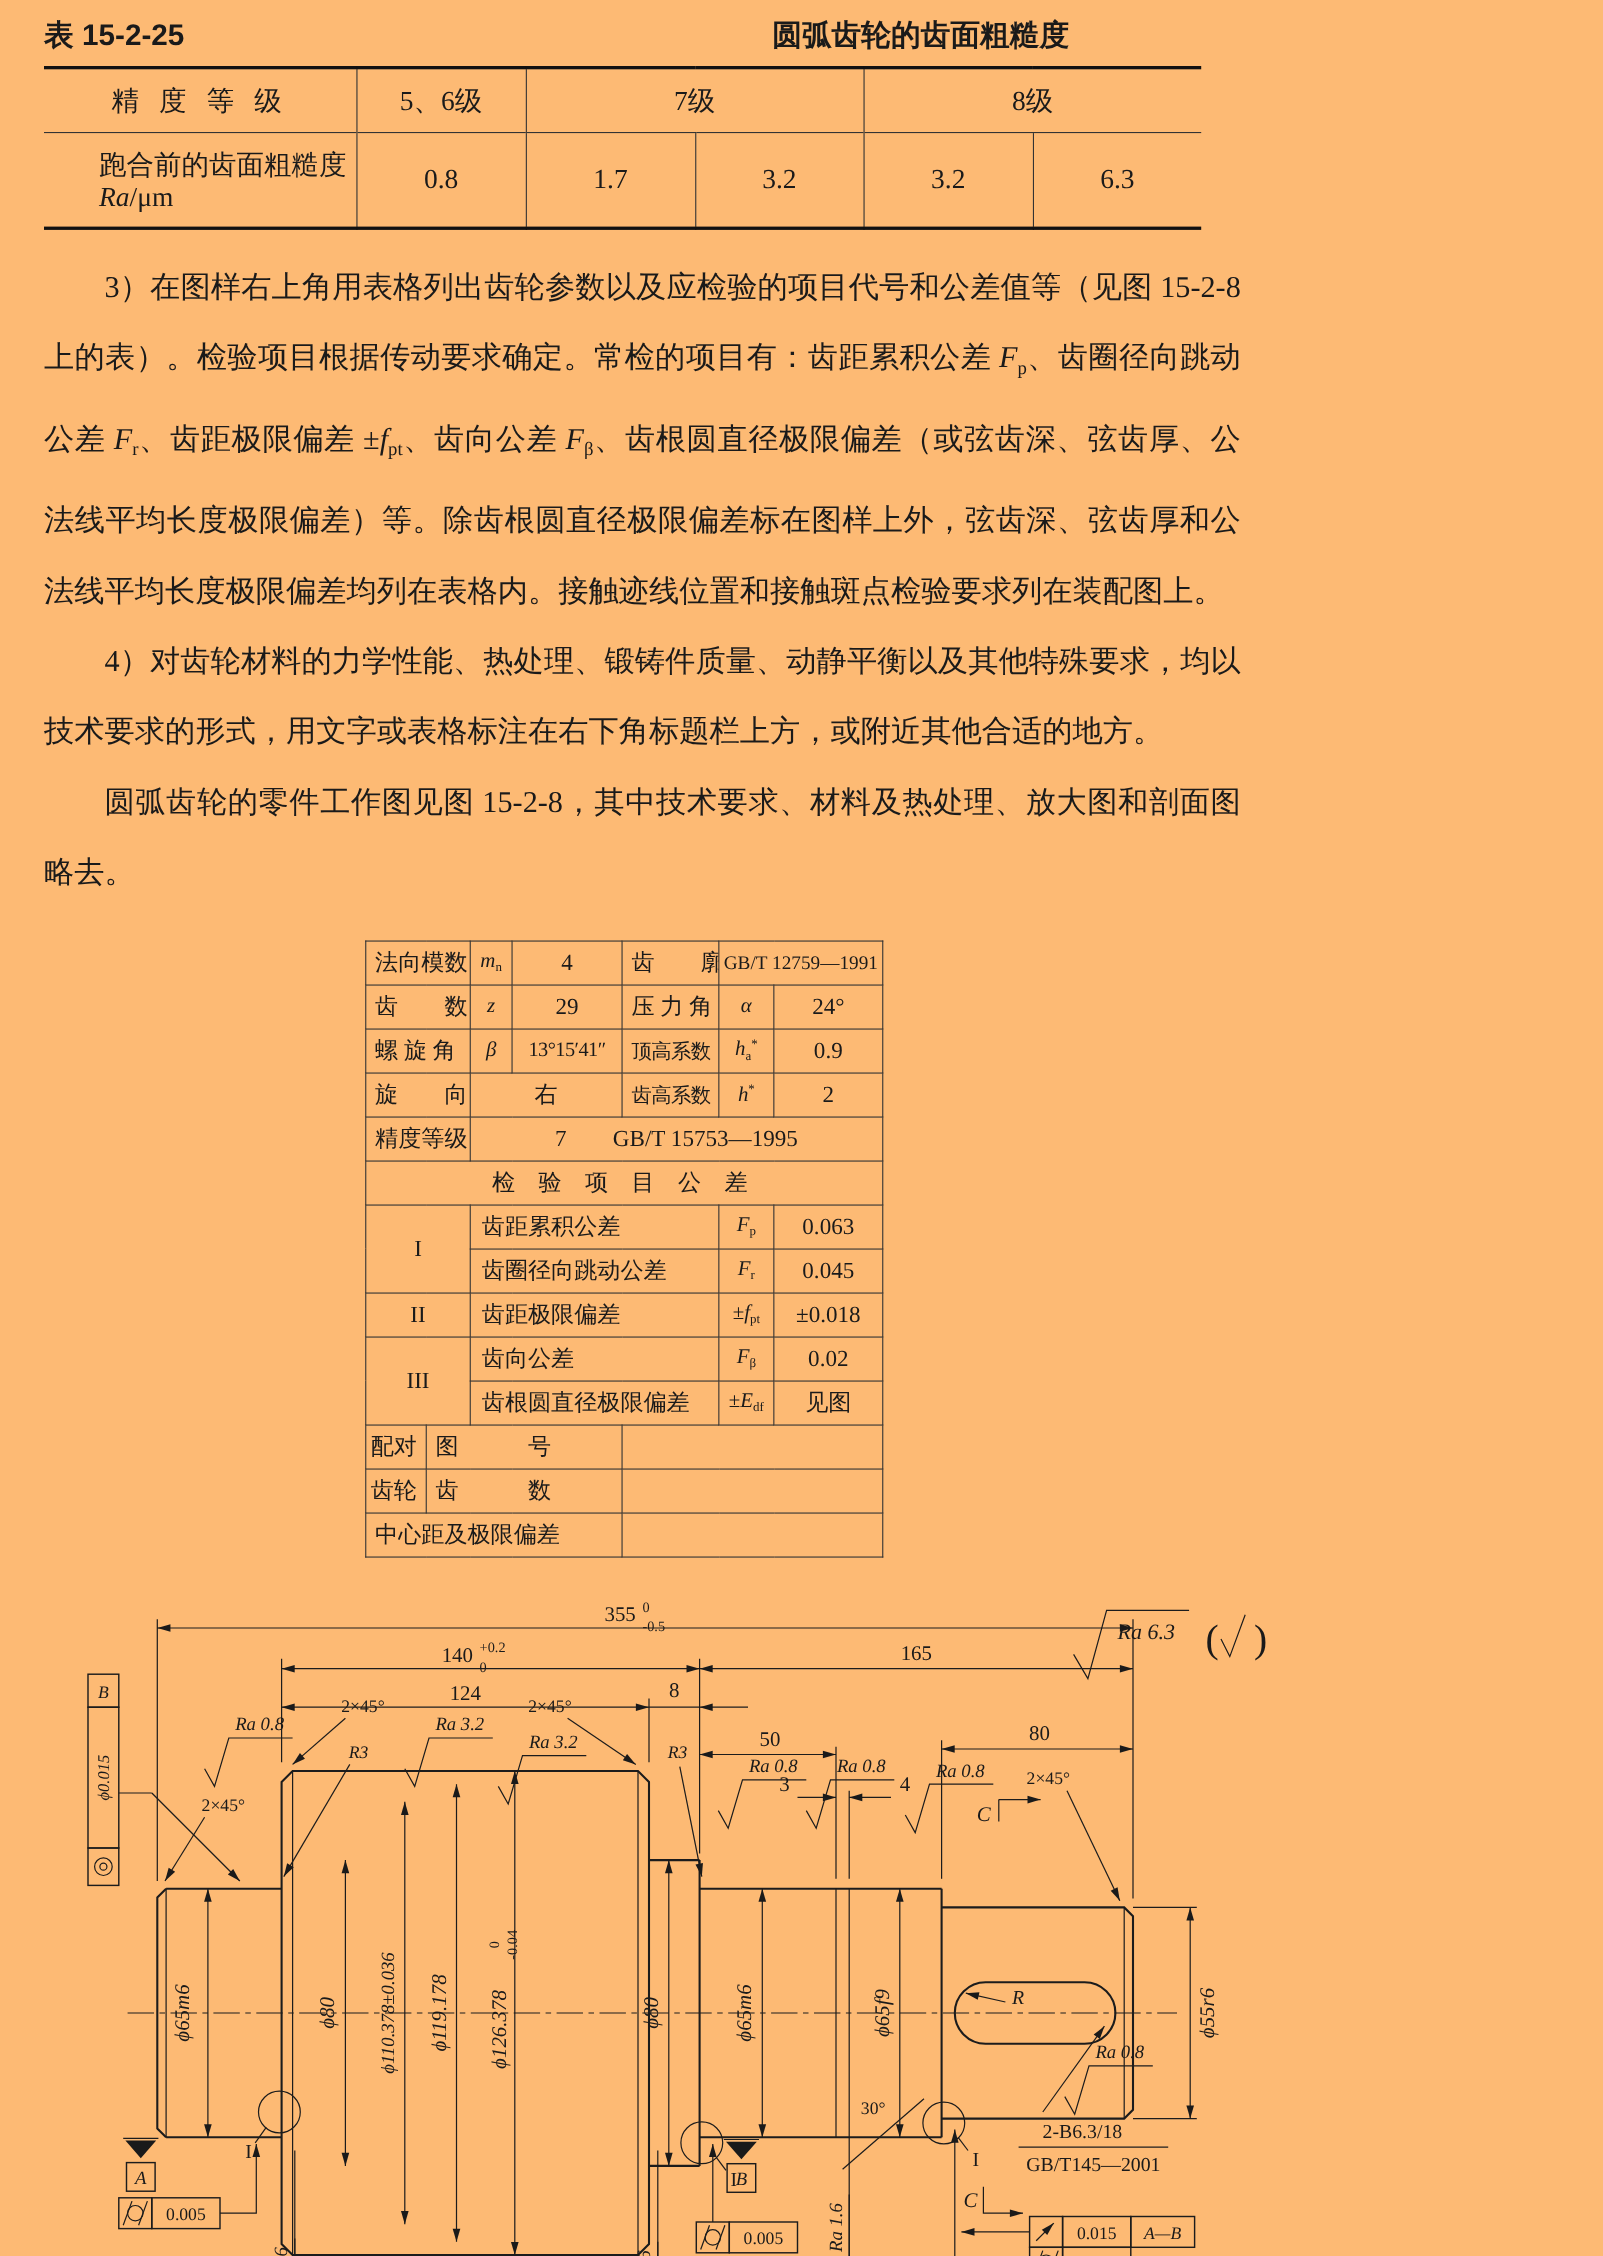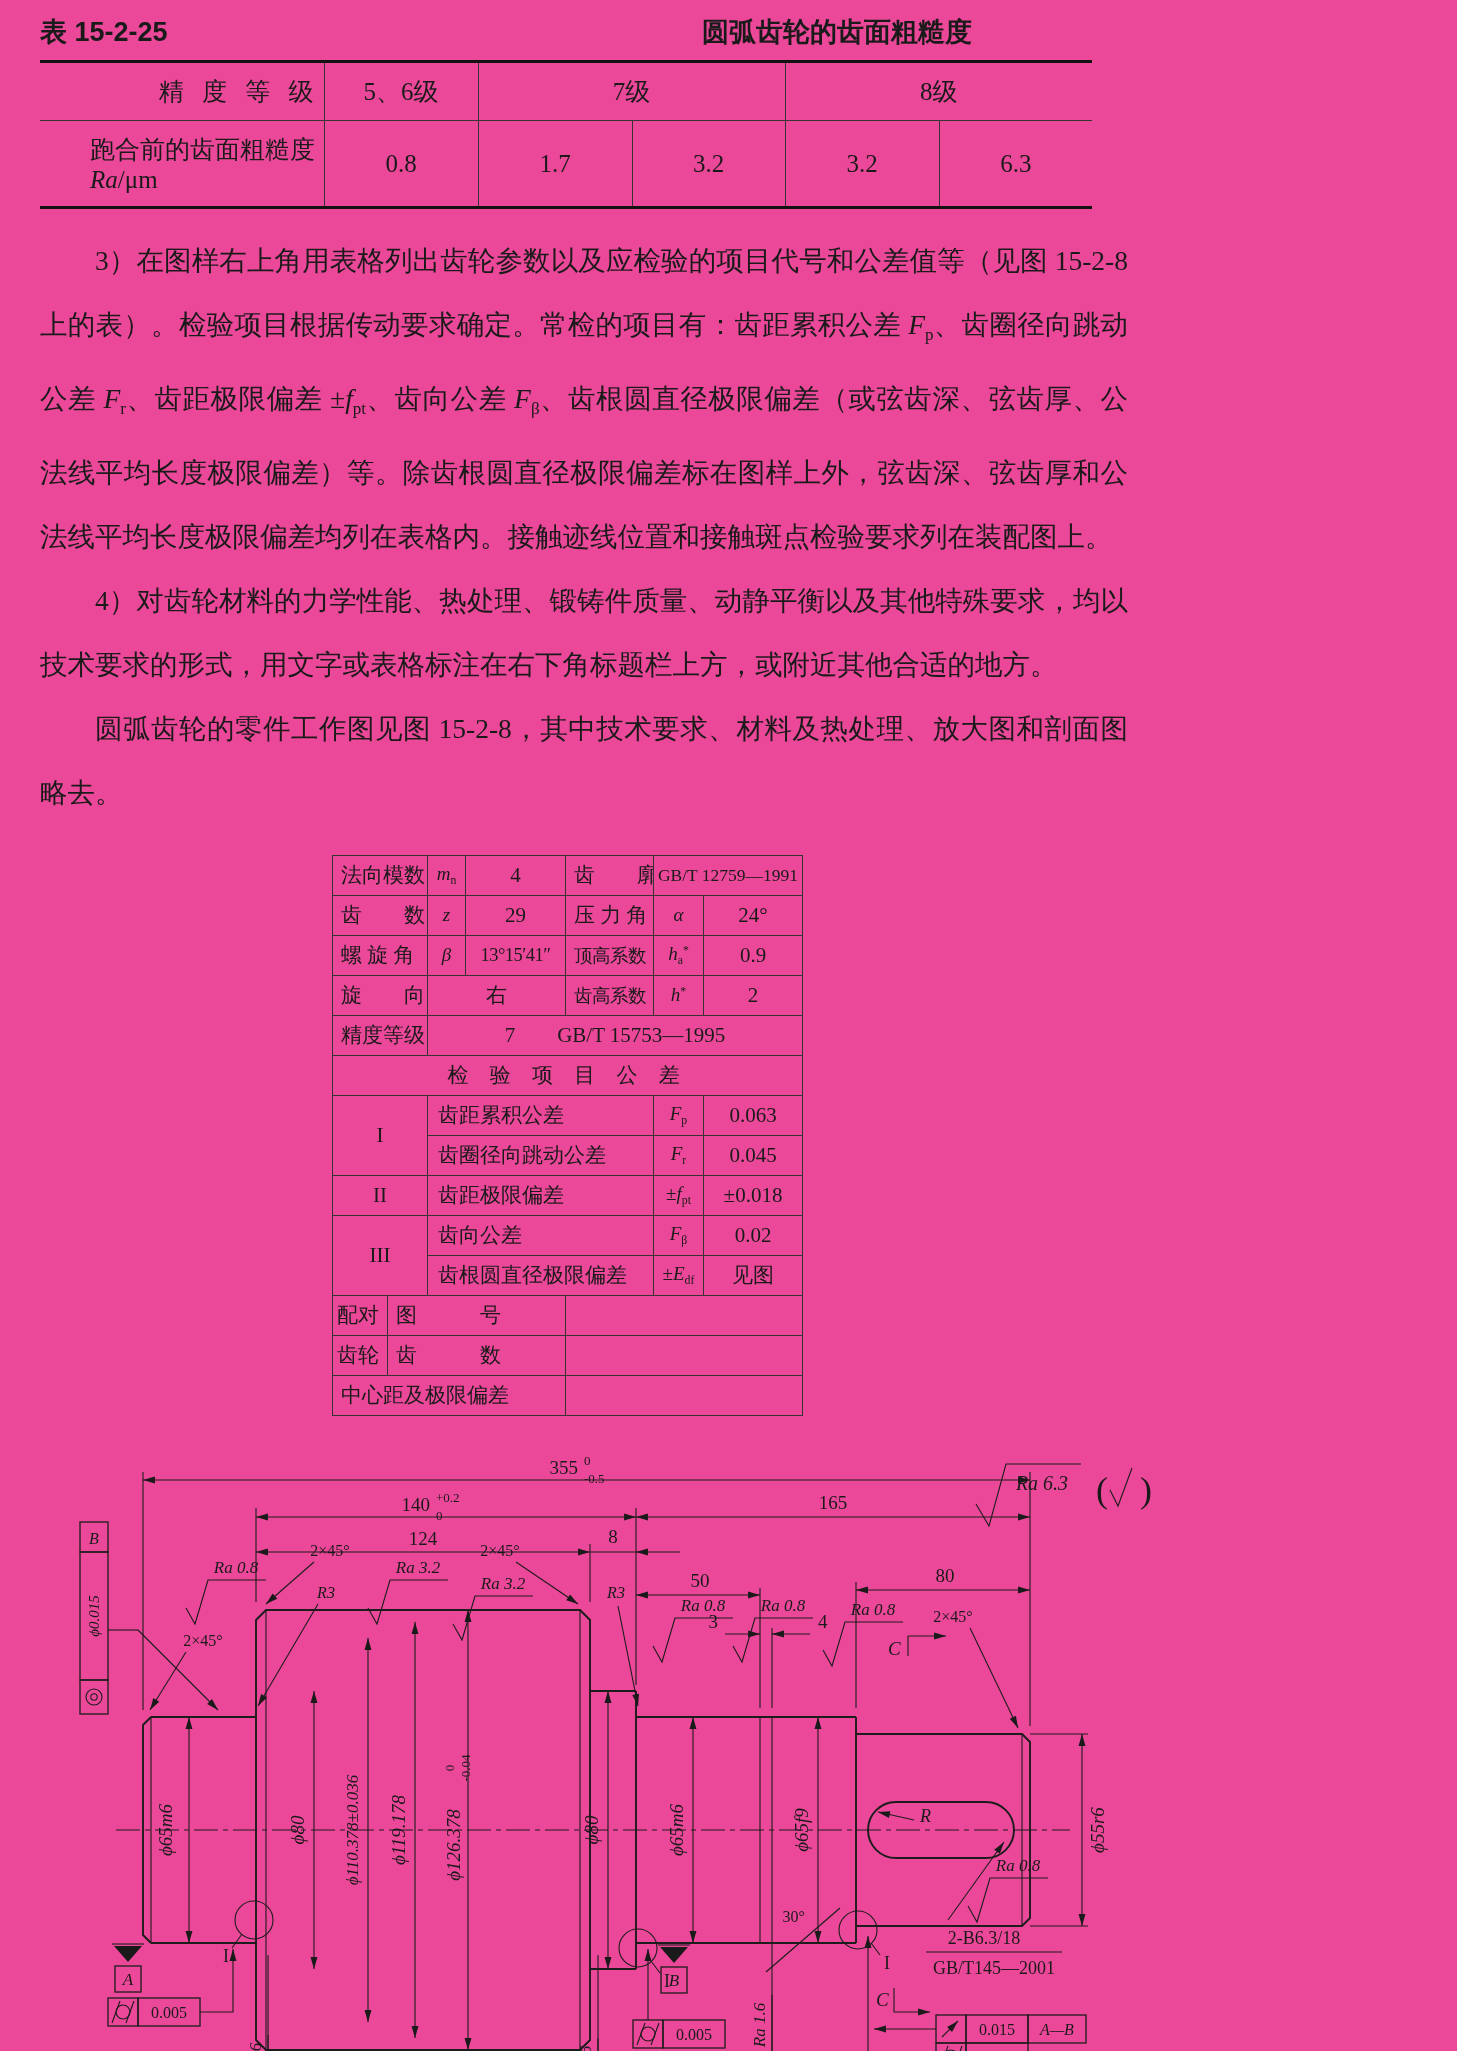--- a/index.html
+++ b/index.html
@@ -1,33 +1,33 @@
 <!DOCTYPE html>
 <html><head>
 <meta charset="utf-8">
 <style>
   html,body{margin:0;padding:0;background:#e8e8e8;}
   .page{
     position:relative;width:1457px;height:2051px;margin:0 auto;
-    background:#ec4899;color:#1a1a1a;
+    background:#fdba74;color:#1a1a1a;
     font-family:"Liberation Serif","DejaVu Serif",serif;
     overflow:hidden;box-sizing:border-box;padding:14px 0 0 40px;
   }
   .content{width:1075px;}
   
   .doc-header{display:flex;align-items:baseline;width:1052px;margin-bottom:10px;}
   .tbl-no{font-family:"Liberation Sans","DejaVu Sans",sans-serif;font-weight:bold;font-size:27px;width:260px;}
   .tbl-title{font-family:"Liberation Sans","DejaVu Sans",sans-serif;font-weight:bold;font-size:27px;flex:1;text-align:right;}
   
   table{border-collapse:collapse;}
   .top-table{width:1052px;border-top:3px solid #111;border-bottom:3px solid #111;font-size:25px;}
   .top-table td{border-left:1.2px solid #333;border-top:1.2px solid #333;text-align:center;padding:12px 4px;height:24px;}
   .top-table tr:first-child td{border-top:none;}
   .top-table td:first-child{border-left:none;text-align:left;padding-left:50px;}
-  .top-table tr:first-child td:first-child{text-align:right;padding-left:4px;letter-spacing:6px;}
+  .top-table tr:first-child td:first-child{text-align:center;padding-left:4px;letter-spacing:6px;}
   
   .paras{width:1088px;margin-top:20px;font-size:27.5px;line-height:64px;text-align:justify;}
   .paras p{margin:0;text-indent:2em;}
   .sg-i{font-style:italic;}
   .sg-sub{font-size:0.62em;vertical-align:-0.35em;}
   .sg-sup{font-size:0.62em;vertical-align:0.55em;}
   
   .param-wrap{margin:30px 0 0 292px;}
   .param-table{width:470px;border:1.8px solid #222;font-size:21px;table-layout:fixed;}
   .param-table td{border:1.2px solid #333;text-align:center;padding:5px 2px;height:29px;overflow:hidden;white-space:nowrap;}

